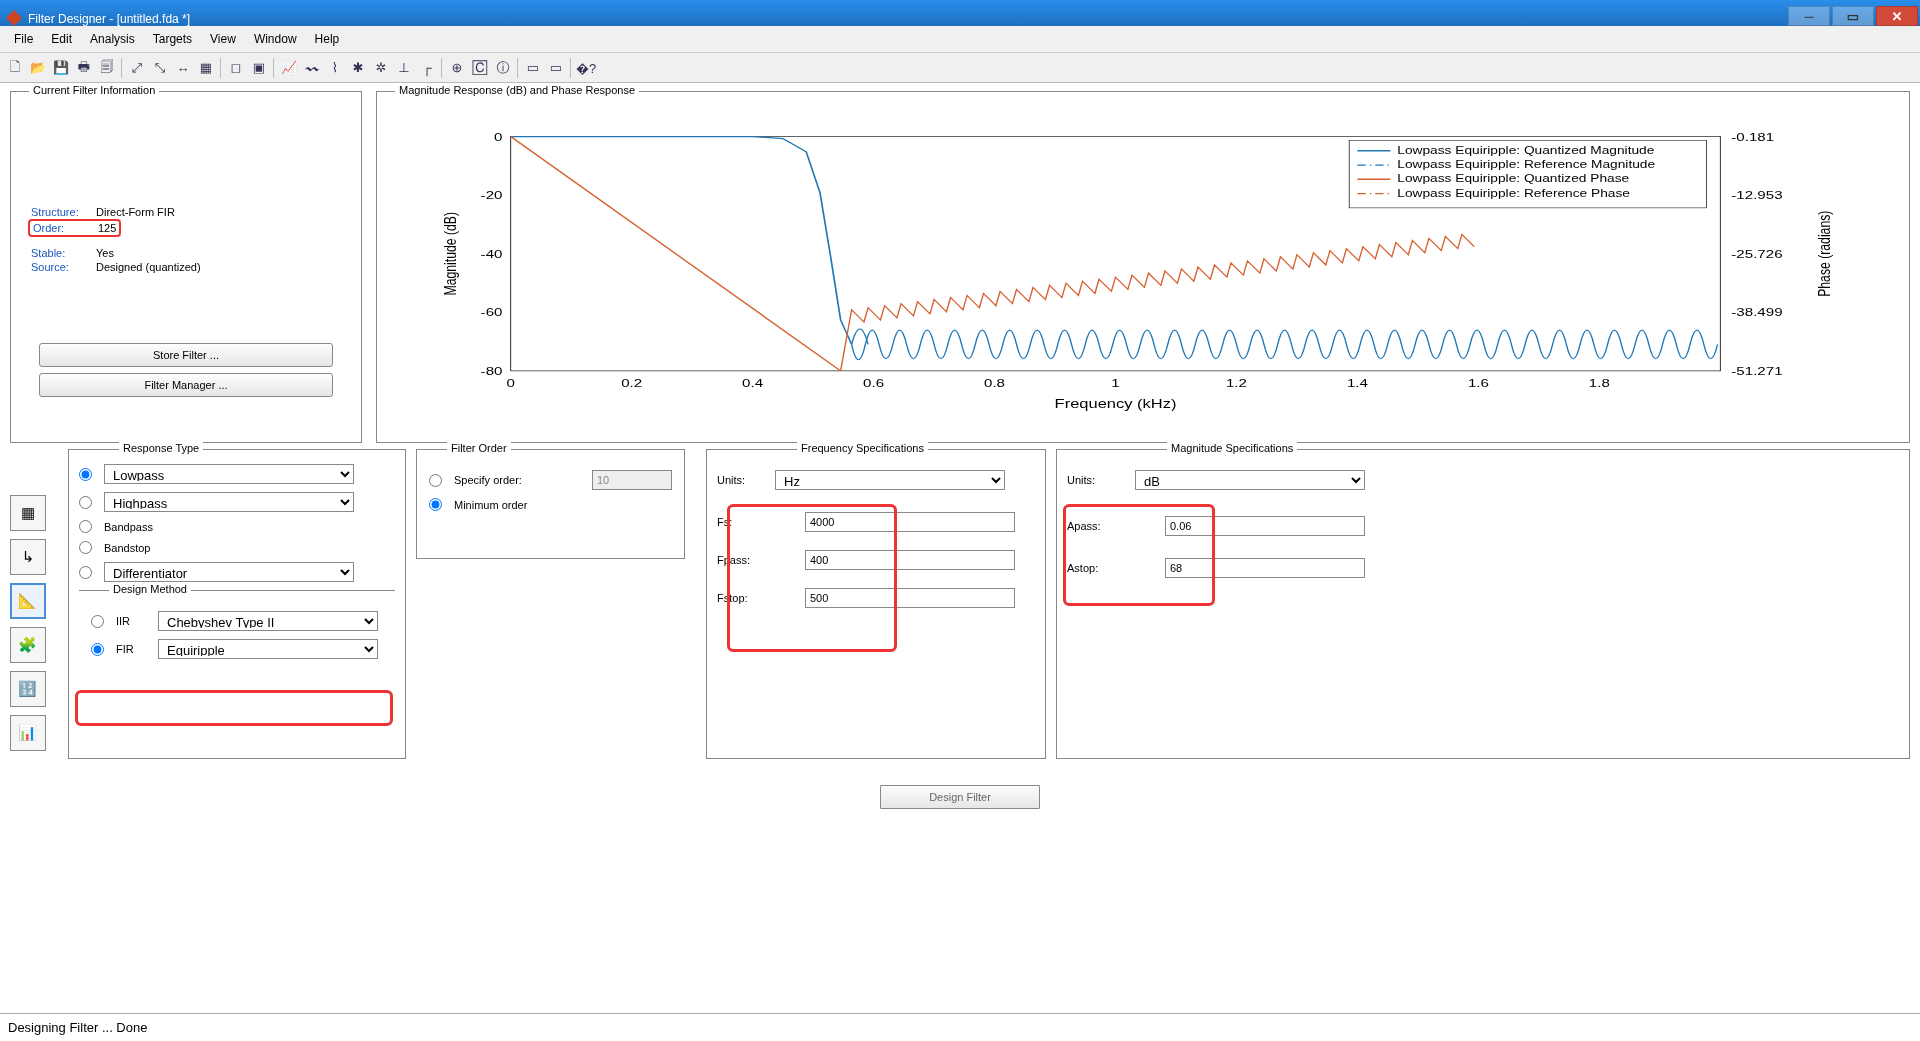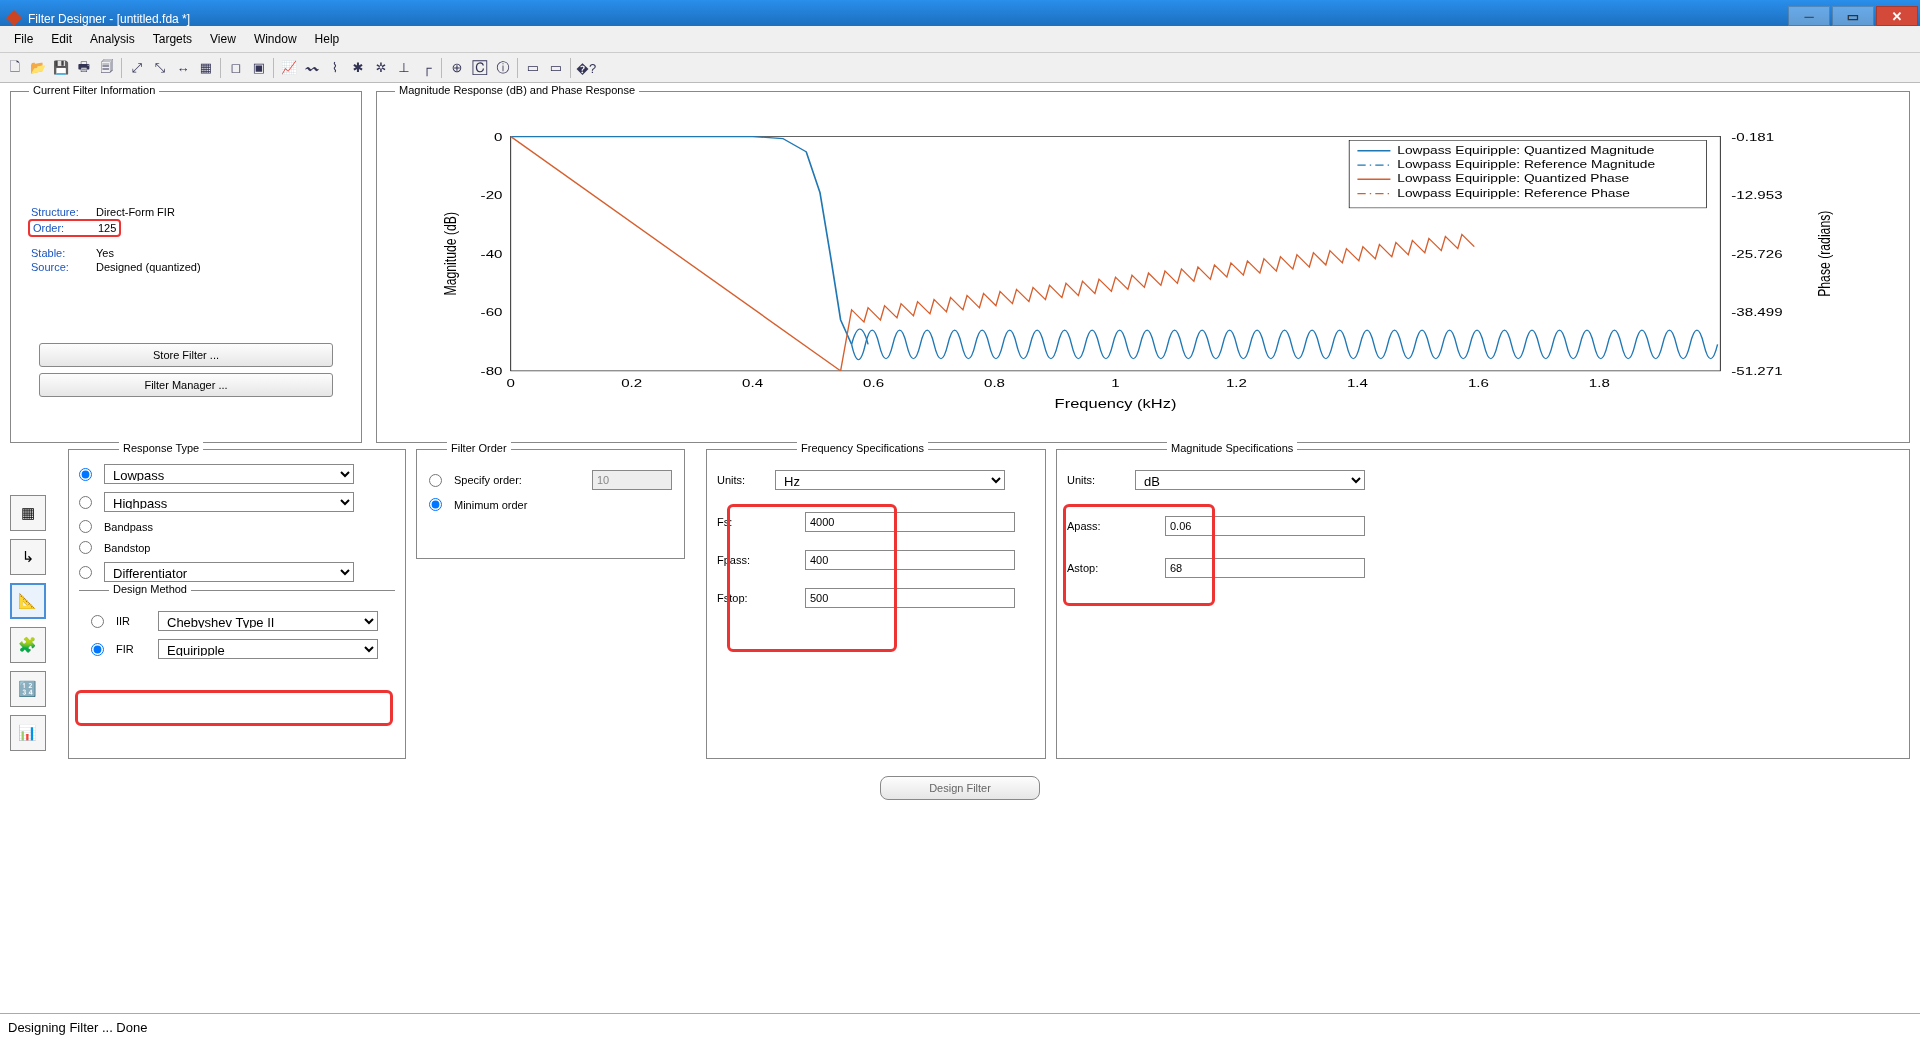--- a/index.html
+++ b/index.html
@@ -112,23 +112,23 @@
 .sel {
   border: 1px solid #888; background:#fff; height:20px;
   padding: 2px 4px; font-size:13px;
 }
 .input {
   border:1px solid #888;background:#fff;height:20px;padding:2px 4px;font-size:11px;
 }
 .radio { margin-right: 4px; }
 .boxred2 { position:absolute; border: 3px solid #e33; border-radius: 6px; pointer-events:none; }
 .designbtn {
-  width: 160px; height: 24px; margin: 11px auto;
+  width: 160px; height: 24px; margin: 20px auto;
   background: linear-gradient(#fdfdfd,#e6e6e6);
-  border:1px solid #888;border-radius:8px;text-align:center;line-height:22px;color:#666;
+  border:1px solid #888;border-radius:1px;text-align:center;line-height:22px;color:#666;
 }
 .statusbar {
   border-top: 1px solid #aaa;
   padding: 6px 8px;
   font-size: 13px;
   background:#fff;
 }
 svg text { font-family: Arial; }
 
 </style>

